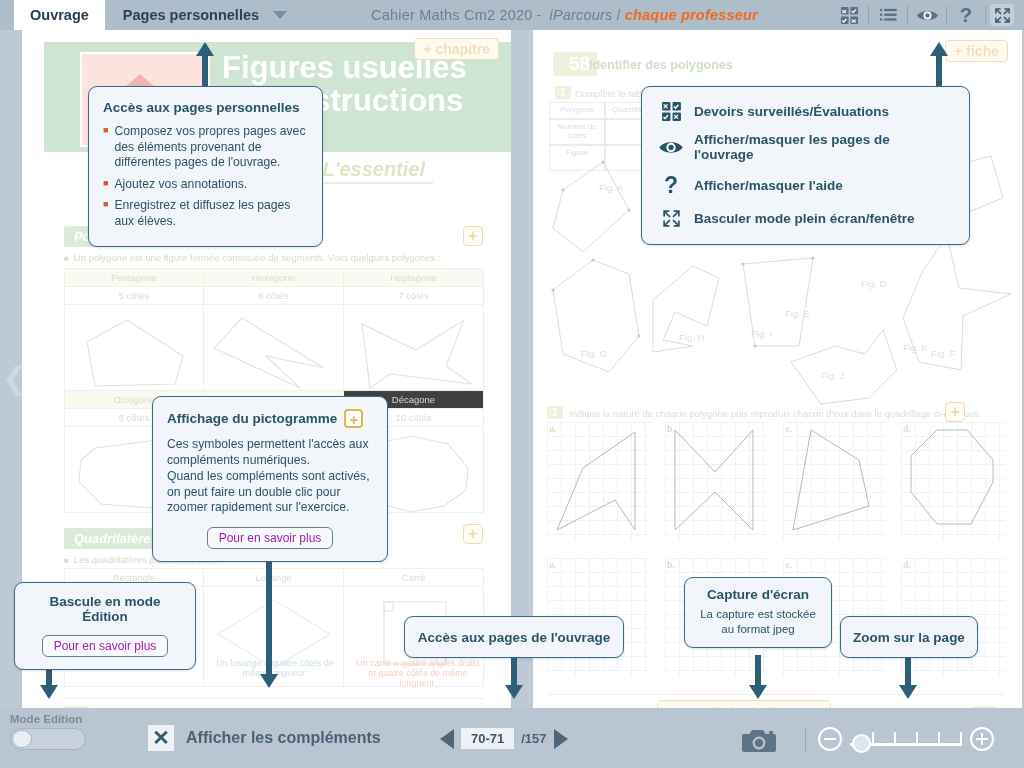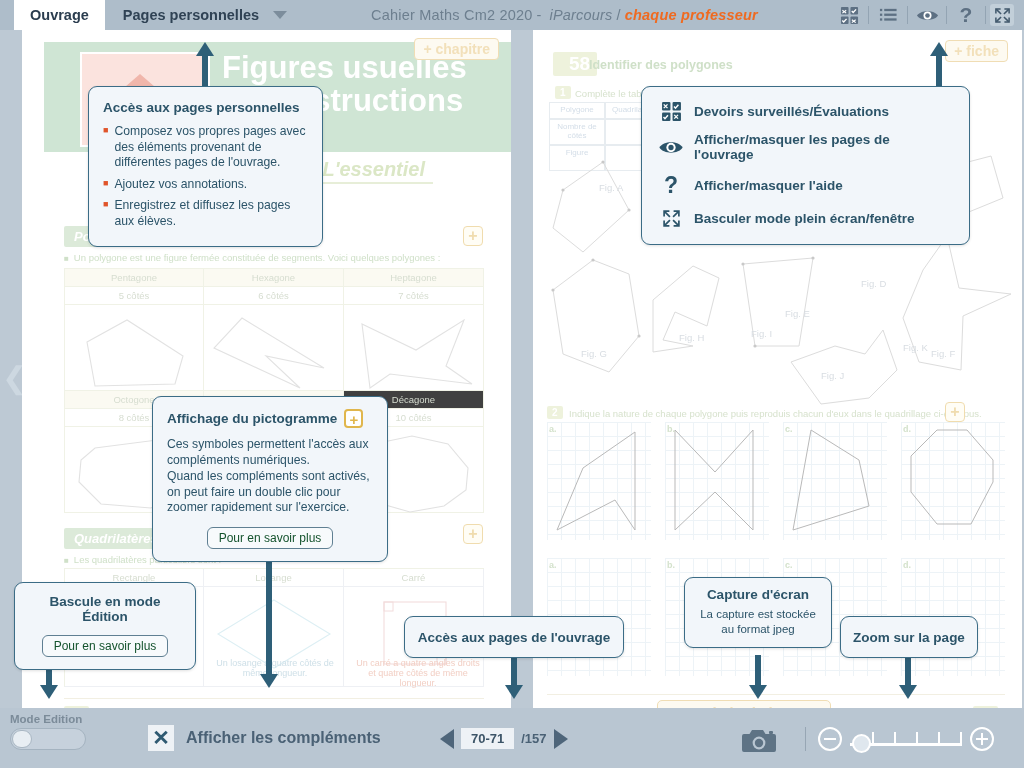--- a/index.html
+++ b/index.html
@@ -159,21 +159,21 @@
   }
   .callout h3 { font-size:13.5px; font-weight:bold; color:#2c5469; }
   .co-li {
     display:flex; font-size:12.2px; line-height:1.28; color:#2c5469; margin-bottom:6px;
   }
   .co-li .sq {
     color:#e0542a; font-size:9px; line-height:1.45; margin-right:6px; flex:0 0 auto;
   }
   .savoir {
     display:inline-block; border:1.3px solid #5f7f92; border-radius:6px;
-    background:#f7fafc; color:#14532d; font-size:12px; padding:3px 11px;text-align:center;
+    background:#f7fafc; color:#a21caf; font-size:12px; padding:3px 11px;text-align:center;
   }
   .arrow { position:absolute; z-index: 30; }
   .arrow .stem { position:absolute; background:#2e5f78; }
   .arrow .headU, .arrow .headD {
     position:absolute; width:0; height:0;
     border-left:9px solid transparent; border-right:9px solid transparent;
   }
   .arrow .headU { border-bottom:14px solid #2e5f78; }
   .arrow .headD { border-top:14px solid #2e5f78; }
 

